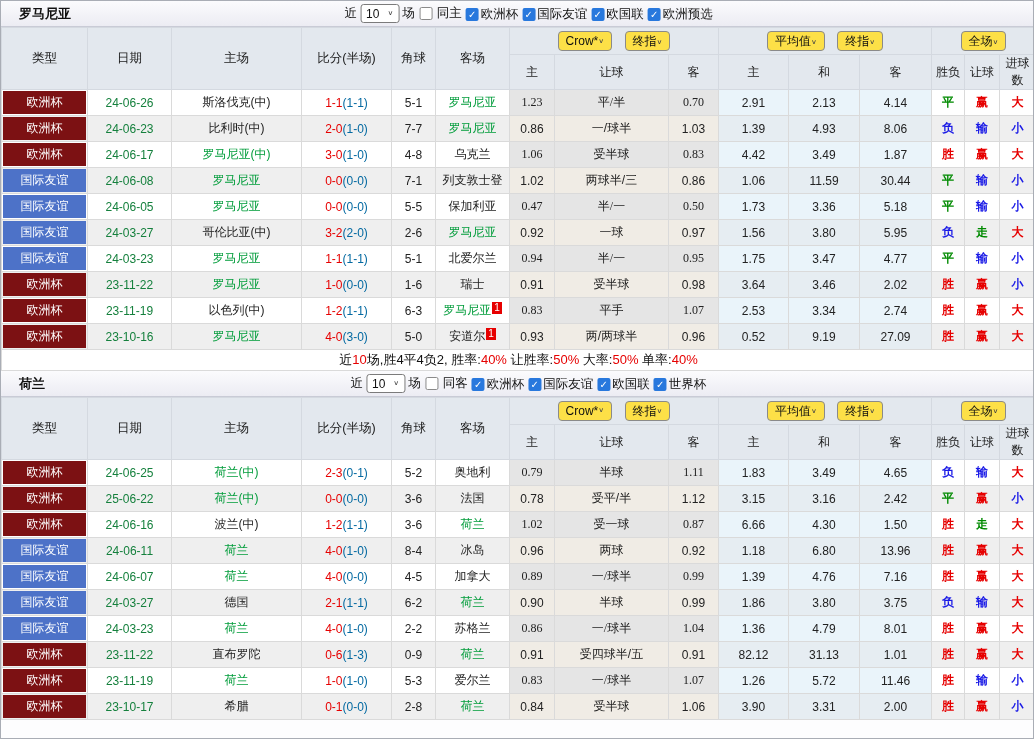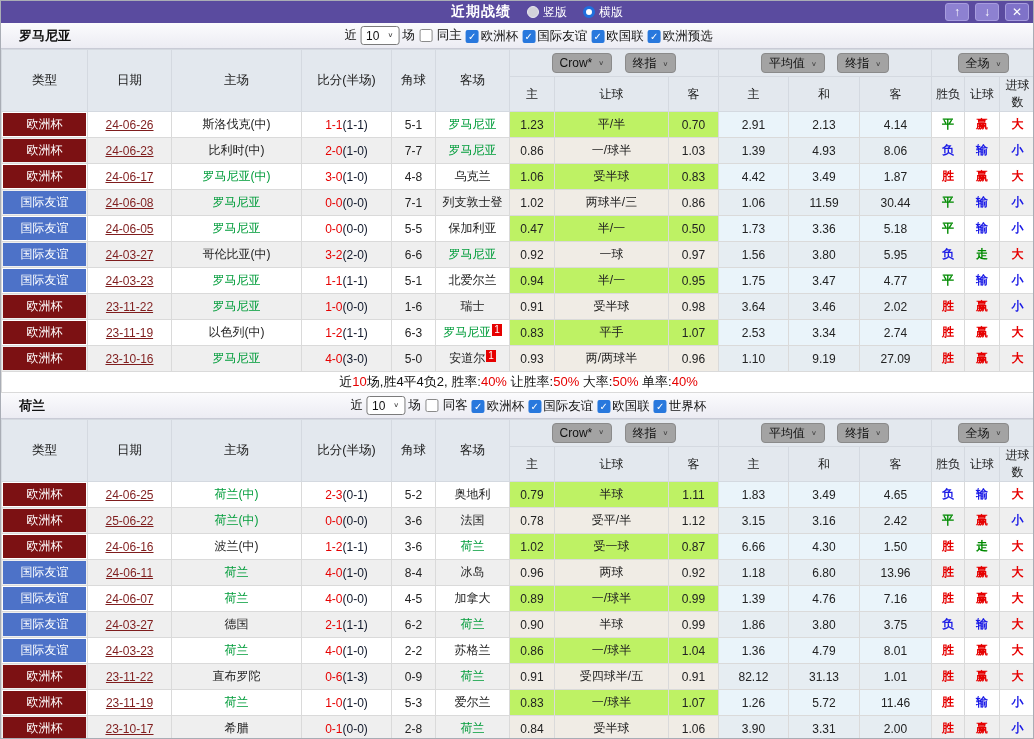--- a/index.html
+++ b/index.html
@@ -29,64 +29,46 @@
   .chk { width:13px; height:13px; border-radius:2px; display:inline-block; text-align:center; }
   .chk.unchecked { background:#fff; border:1px solid #8a8a8a; margin-right:2px; }
   .chk.checked { background:#2878dd; color:#fff; font-size:10px; line-height:13px; font-weight:bold; }
 
   
   table.grid { width:1034px; table-layout:fixed; border-collapse:collapse; }
   thead th { background:#e3e8ee; border:1px solid #d4d9e0; font-weight:normal; color:#1a1a1a; }
   .hrowA th { height:27px; }
   .hrowB th { height:19px; font-size:12px; }
   .th-static { font-size:12.5px; }
-  .pill { display:inline-flex; align-items:center; gap:6px; background:#a3a3a3; border:1px solid #8a8a8a; border-radius:4px; height:20px; padding:0 7px; font-size:12px; color:#111; cursor:pointer; margin:0 4px; }
+  .pill { display:inline-flex; align-items:center; background:#fde047; border:1px solid #8a8a8a; border-radius:4px; height:20px; padding:0 7px; font-size:12px; color:#111; cursor:pointer; margin:0 4px; }
   tbody td { border:1px solid #dadada; height:26px; text-align:center; font-size:12px; color:#222; overflow:hidden; white-space:nowrap; }
   tr.odd td { background:#fff; }
   tr.even td { background:#efefef; }
-  tr.odd td.c-ah { background:#bef264; }
+  tr.odd td.c-ah { background:#e5e5e5;font-family:Liberation Serif, serif; }
   tr.even td.c-ah { background:#f0ece5; }
   tr.odd td.c-eu { background:#eaf4fa; }
   tr.even td.c-eu { background:#e6edf2; }
   td.c-comp { padding:1px; }
   .badge { display:block; height:100%; color:#fff; font-size:12px; line-height:23px; }
   .badge.cup { background:#7c1113; }
   .badge.friendly { background:#4d72c8; }
-  .c-date { color:#7f1d1d;text-decoration:underline; }
+  .c-date { color:#15803d; }
   .focus { color:#009c3a; }
   .s-main { color:#e60000; }
-  .s-half { color:#0f172a;margin-top:28px; }
+  .s-half { color:#0369a1;margin-top:28px; }
   .sup1 { display:inline-block; background:#e60000; color:#fff; font-size:10px; line-height:12px; padding:0 2px; margin-left:1px; vertical-align:3px; }
   td.c-res { font-weight:bold; }
   tfoot td { height:21px; text-align:center; font-size:13px; color:#111; background:#fff; border:1px solid #dadada; }
   .seg-r { color:#e60000; }
   .seg-k { color:#111; }
 </style>
 </head>
 <body>
 
 <div class="window">
-  <div class="titlebar">
-    <div class="title-center">
-      <span class="wtitle">近期战绩</span>
-      <label class="radio-label">
-        <span class="radio gray"></span>
-        <span>竖版</span>
-      </label>
-      <label class="radio-label">
-        <span class="radio blue"></span>
-        <span>横版</span>
-      </label>
-    </div>
-    <div class="win-btns">
-      <span class="wbtn">↑</span>
-      <span class="wbtn">↓</span>
-      <span class="wbtn close">✕</span>
-    </div>
-  </div>
 
   <div id="sections">
     <div class="section">
       <div class="section-bar">
         <span class="team">罗马尼亚</span>
         <div class="filters">
           <span class="flabel f-near">近</span>
           <span class="select">
             <span class="sel-val">10</span>
             <span class="caret">∨</span>
@@ -272,21 +254,21 @@
               <td class="c-res" style="color: rgb(26, 26, 230);">输</td>
               <td class="c-res" style="color: rgb(26, 26, 230);">小</td>
             </tr>
             <tr class="even">
               <td class="c-comp">
                 <span class="badge friendly">国际友谊</span>
               </td>
               <td class="c-date">24-03-27</td>
               <td class="c-team"><span class="">哥伦比亚(中)</span></td>
               <td class="c-score"><span class="s-main">3-2</span><span class="s-half">(2-0)</span></td>
-              <td class="c-corner">6-6</td>
+              <td class="c-corner">2-6</td>
               <td class="c-team"><span class="focus">罗马尼亚</span></td>
               <td class="c-ah">0.92</td>
               <td class="c-ah">一球</td>
               <td class="c-ah">0.97</td>
               <td class="c-eu">1.56</td>
               <td class="c-eu">3.80</td>
               <td class="c-eu">5.95</td>
               <td class="c-res" style="color: rgb(26, 26, 230);">负</td>
               <td class="c-res" style="color: rgb(0, 138, 0);">走</td>
               <td class="c-res" style="color: rgb(230, 0, 0);">大</td>
@@ -353,21 +335,21 @@
                 <span class="badge cup">欧洲杯</span>
               </td>
               <td class="c-date">23-10-16</td>
               <td class="c-team"><span class="focus">罗马尼亚</span></td>
               <td class="c-score"><span class="s-main">4-0</span><span class="s-half">(3-0)</span></td>
               <td class="c-corner">5-0</td>
               <td class="c-team"><span class="">安道尔</span><span class="sup1">1</span></td>
               <td class="c-ah">0.93</td>
               <td class="c-ah">两/两球半</td>
               <td class="c-ah">0.96</td>
-              <td class="c-eu">1.10</td>
+              <td class="c-eu">0.52</td>
               <td class="c-eu">9.19</td>
               <td class="c-eu">27.09</td>
               <td class="c-res" style="color: rgb(230, 0, 0);">胜</td>
               <td class="c-res" style="color: rgb(230, 0, 0);">赢</td>
               <td class="c-res" style="color: rgb(230, 0, 0);">大</td>
             </tr>
           </tbody>
         <tfoot>
           <tr>
               <td colspan="15" class="summary"><span class="seg-k">近</span><span class="seg-r">10</span><span class="seg-k">场,胜4平4负2, 胜率:</span><span class="seg-r">40%</span><span class="seg-k"> 让胜率:</span><span class="seg-r">50%</span><span class="seg-k"> 大率:</span><span class="seg-r">50%</span><span class="seg-k"> 单率:</span><span class="seg-r">40%</span></td>

